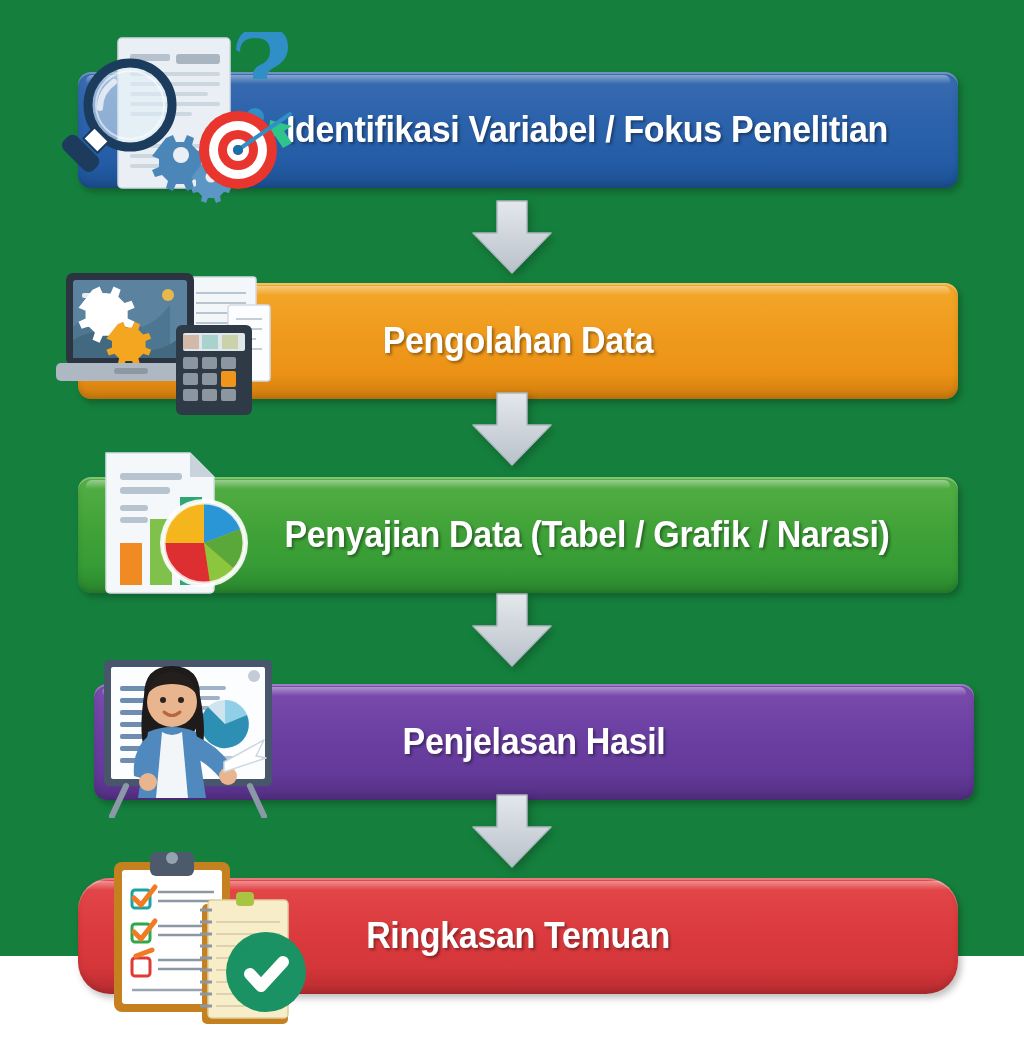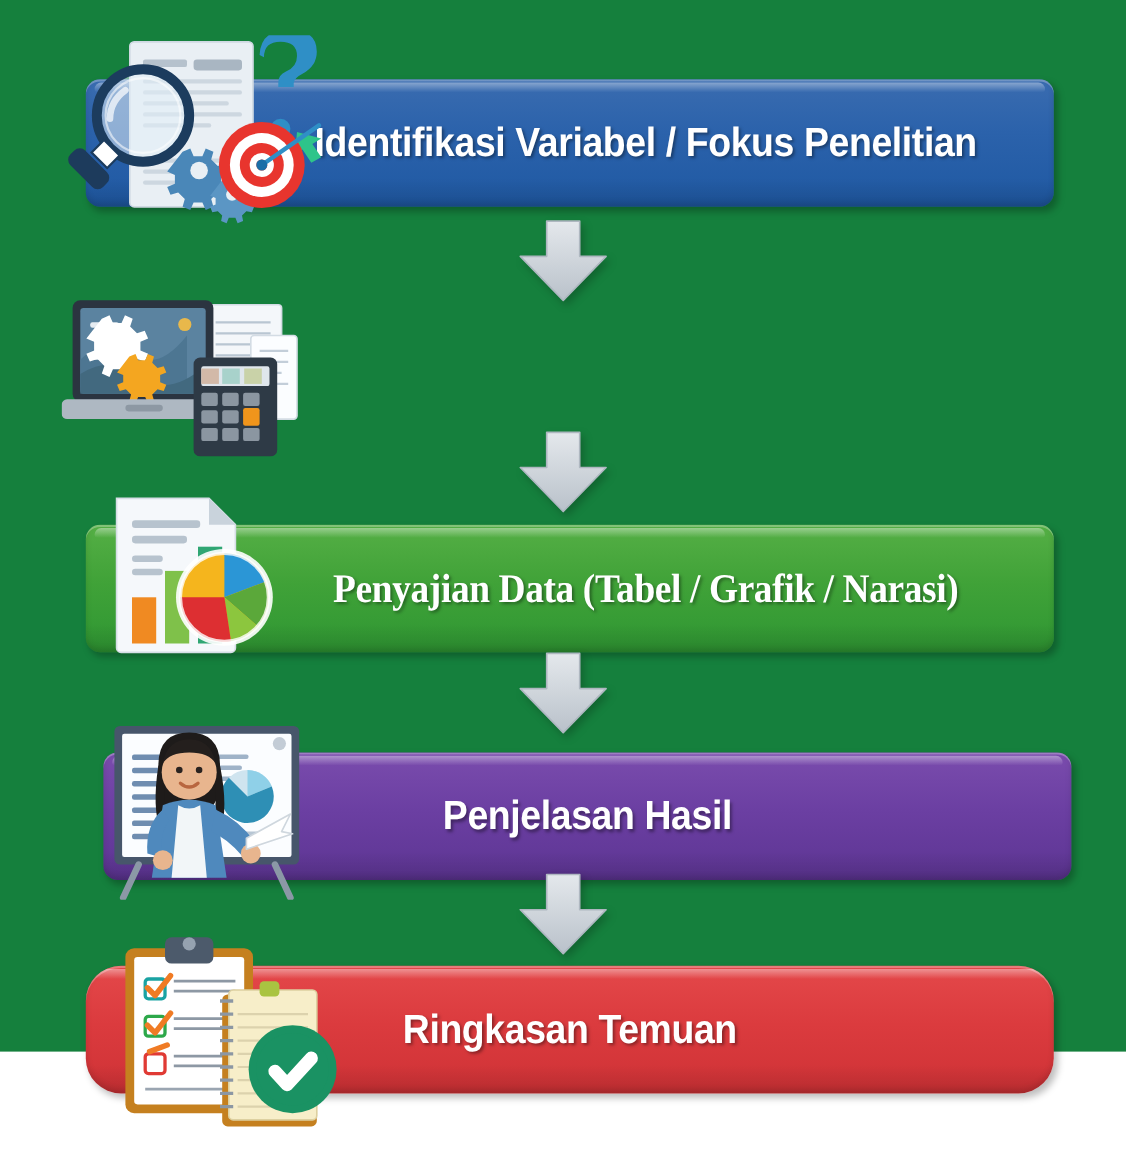--- a/index.html
+++ b/index.html
@@ -44,21 +44,21 @@
   }
   .bar::after{             
     content:"";
     position:absolute;
     left:0;right:0;bottom:0;height:26px;
     background:linear-gradient(to bottom,rgba(0,0,0,0),rgba(0,0,0,.12));
     pointer-events:none;
   }
   .bar.blue   {background:linear-gradient(to bottom,#3a6cb0 0%,#2b62ab 42%,#1f59a3 100%);}
   .bar.orange {background:linear-gradient(to bottom,#f3a82a 0%,#ef9a1d 45%,#ea8d10 100%);}
-  .bar.green  {background:linear-gradient(to bottom,#55af45 0%,#40a238 46%,#2f9733 100%);font-family:Liberation Serif, serif;}
+  .bar.green  {background:linear-gradient(to bottom,#55af45 0%,#40a238 46%,#2f9733 100%);}
   .bar.purple {background:linear-gradient(to bottom,#7a4cad 0%,#6b3fa2 46%,#5d3593 100%);}
   .bar.red    {background:linear-gradient(to bottom,#e4484a 0%,#db3b3e 46%,#cf3236 100%);border-radius:32px;}
 
   .bar-label{
     position:absolute;
     left:0;right:0;top:0;bottom:0;
     display:flex;align-items:center;justify-content:center;
     color:#ffffff;
     font-weight:bold;
     font-size:37px;
@@ -157,20 +157,23 @@
         <linearGradient id="ag1" x1="0" y1="0" x2="0" y2="1">
           <stop offset="0%" stop-color="#e4e8ec"></stop>
             <stop offset="100%" stop-color="#b9c1ca"></stop>
         </linearGradient>
       </defs>
       <path d="M31 2 h30 v32 h24 L46 74 L7 34 h24 z" fill="url(#ag1)" stroke="#aeb7c0" stroke-width="1.5" stroke-linejoin="round"></path>
     </svg>
   </div>
 
   <div class="step" style="top:271px;">
+    <div class="bar orange">
+      <div class="bar-label">Pengolahan Data</div>
+    </div>
     <div class="icon-art" style="left:56px;top:-6px;width:260px;height:150px;">
       <svg width="260" height="150" viewBox="0 0 260 150">
 
         <g>
           <rect x="130" y="12" width="70" height="98" rx="3" fill="#f4f7fa" stroke="#d3dce4" stroke-width="1.5"></rect>
           <g stroke="#b9c6d2" stroke-width="2">
             <line x1="140" y1="28" x2="190" y2="28"></line>
               <line x1="140" y1="38" x2="190" y2="38"></line>
             <line x1="140" y1="48" x2="182" y2="48"></line>
               <line x1="140" y1="58" x2="190" y2="58"></line>

